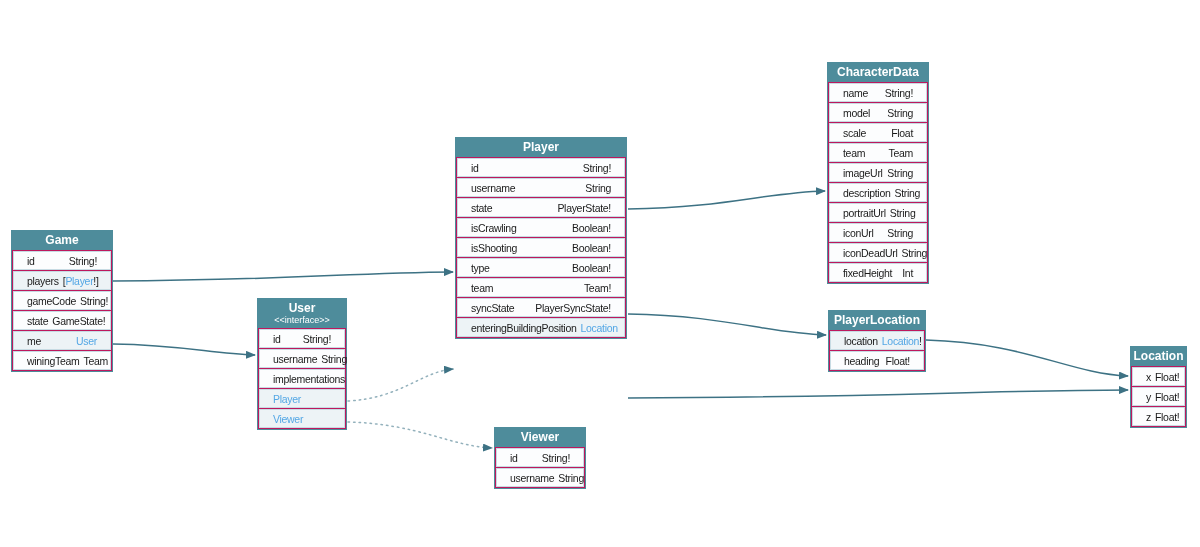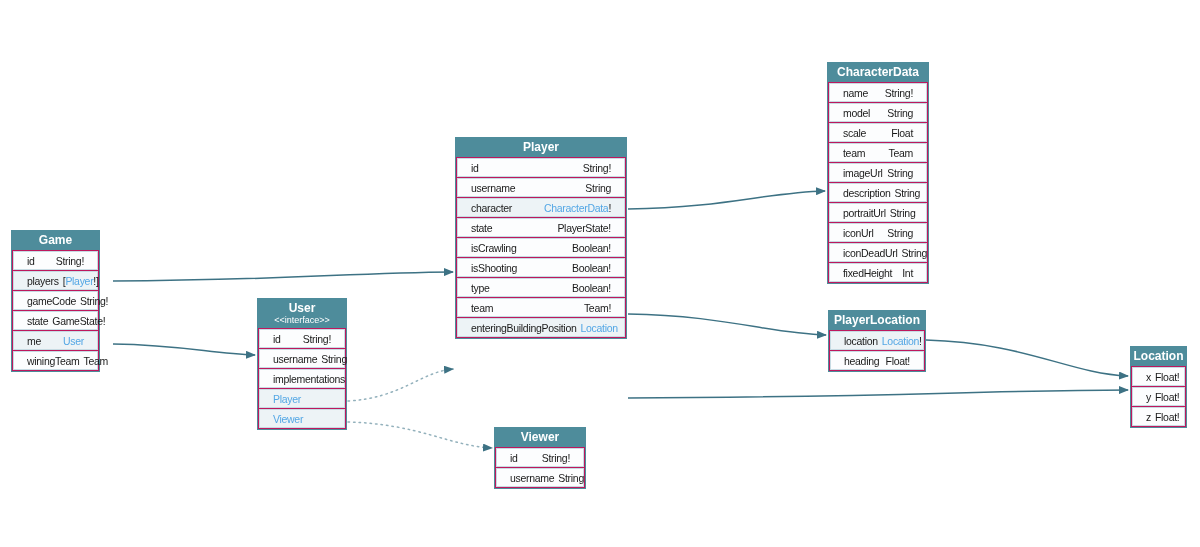--- a/index.html
+++ b/index.html
@@ -73,21 +73,21 @@
       </defs>
       <path d="M 113 281 C 283 280.28, 351 272.72, 453 272" fill="none" stroke="#3d7284" stroke-width="1.5" marker-end="url(#arrowhead)"></path>
       <path d="M 113 344 C 184 344.88, 212.4 354.12, 255 355" fill="none" stroke="#3d7284" stroke-width="1.5" marker-end="url(#arrowhead)"></path>
       <path d="M 348 401 C 400.5 398.44, 421.5 371.56, 453 369" fill="none" stroke="#93b1bc" stroke-width="1.5" stroke-dasharray="1.5 4" stroke-linecap="round" marker-end="url(#arrowhead)"></path>
       <path d="M 348 422 C 420 424.08, 448.8 445.92, 492 448" fill="none" stroke="#93b1bc" stroke-width="1.5" stroke-dasharray="1.5 4" stroke-linecap="round" marker-end="url(#arrowhead)"></path>
       <path d="M 628 209 C 726.5 207.56, 765.9 192.44, 825 191" fill="none" stroke="#3d7284" stroke-width="1.5" marker-end="url(#arrowhead)"></path>
       <path d="M 628 314 C 727 315.68, 766.6 333.32, 826 335" fill="none" stroke="#3d7284" stroke-width="1.5" marker-end="url(#arrowhead)"></path>
       <path d="M 628 398 C 878 397.36, 978 390.64, 1128 390" fill="none" stroke="#3d7284" stroke-width="1.5" marker-end="url(#arrowhead)"></path>
       <path d="M 926 340 C 1027 342.88, 1067.4 373.12, 1128 376" fill="none" stroke="#3d7284" stroke-width="1.5" marker-end="url(#arrowhead)"></path>
     </svg>
-<div class="type-table" style="left: 11px; top: 230px; width: 89px;">
+<div class="type-table" style="left: 11px; top: 230px; width: 102px;">
       <div class="table-header">
         <span>Game</span>
       </div>
       <div class="field-row">
         <span class="fname">id</span>
         <span class="ftype"><span>String!</span></span>
       </div>
       <div class="field-row hl">
         <span class="fname">players</span>
         <span class="ftype"><span>[</span><span class="tlink">Player</span><span>!]</span></span>
@@ -137,43 +137,43 @@
         <span>Player</span>
       </div>
       <div class="field-row">
         <span class="fname">id</span>
         <span class="ftype"><span>String!</span></span>
       </div>
       <div class="field-row">
         <span class="fname">username</span>
         <span class="ftype"><span>String</span></span>
       </div>
-      <div class="field-row hl">
-        <span class="fname">character</span>
-        <span class="ftype"><span class="tlink">CharacterData</span><span>!</span></span>
-      </div>
       <div class="field-row">
         <span class="fname">state</span>
         <span class="ftype"><span>PlayerState!</span></span>
       </div>
       <div class="field-row">
         <span class="fname">isCrawling</span>
         <span class="ftype"><span>Boolean!</span></span>
       </div>
       <div class="field-row">
         <span class="fname">isShooting</span>
         <span class="ftype"><span>Boolean!</span></span>
       </div>
       <div class="field-row">
         <span class="fname">type</span>
         <span class="ftype"><span>Boolean!</span></span>
       </div>
       <div class="field-row">
         <span class="fname">team</span>
         <span class="ftype"><span>Team!</span></span>
+      </div>
+      <div class="field-row">
+        <span class="fname">syncState</span>
+        <span class="ftype"><span>PlayerSyncState!</span></span>
       </div>
       <div class="field-row hl">
         <span class="fname">enteringBuildingPosition</span>
         <span class="ftype"><span class="tlink">Location</span></span>
       </div>
     </div>
     <div class="type-table" style="left: 494px; top: 427px; width: 92px;">
       <div class="table-header">
         <span>Viewer</span>
       </div>

